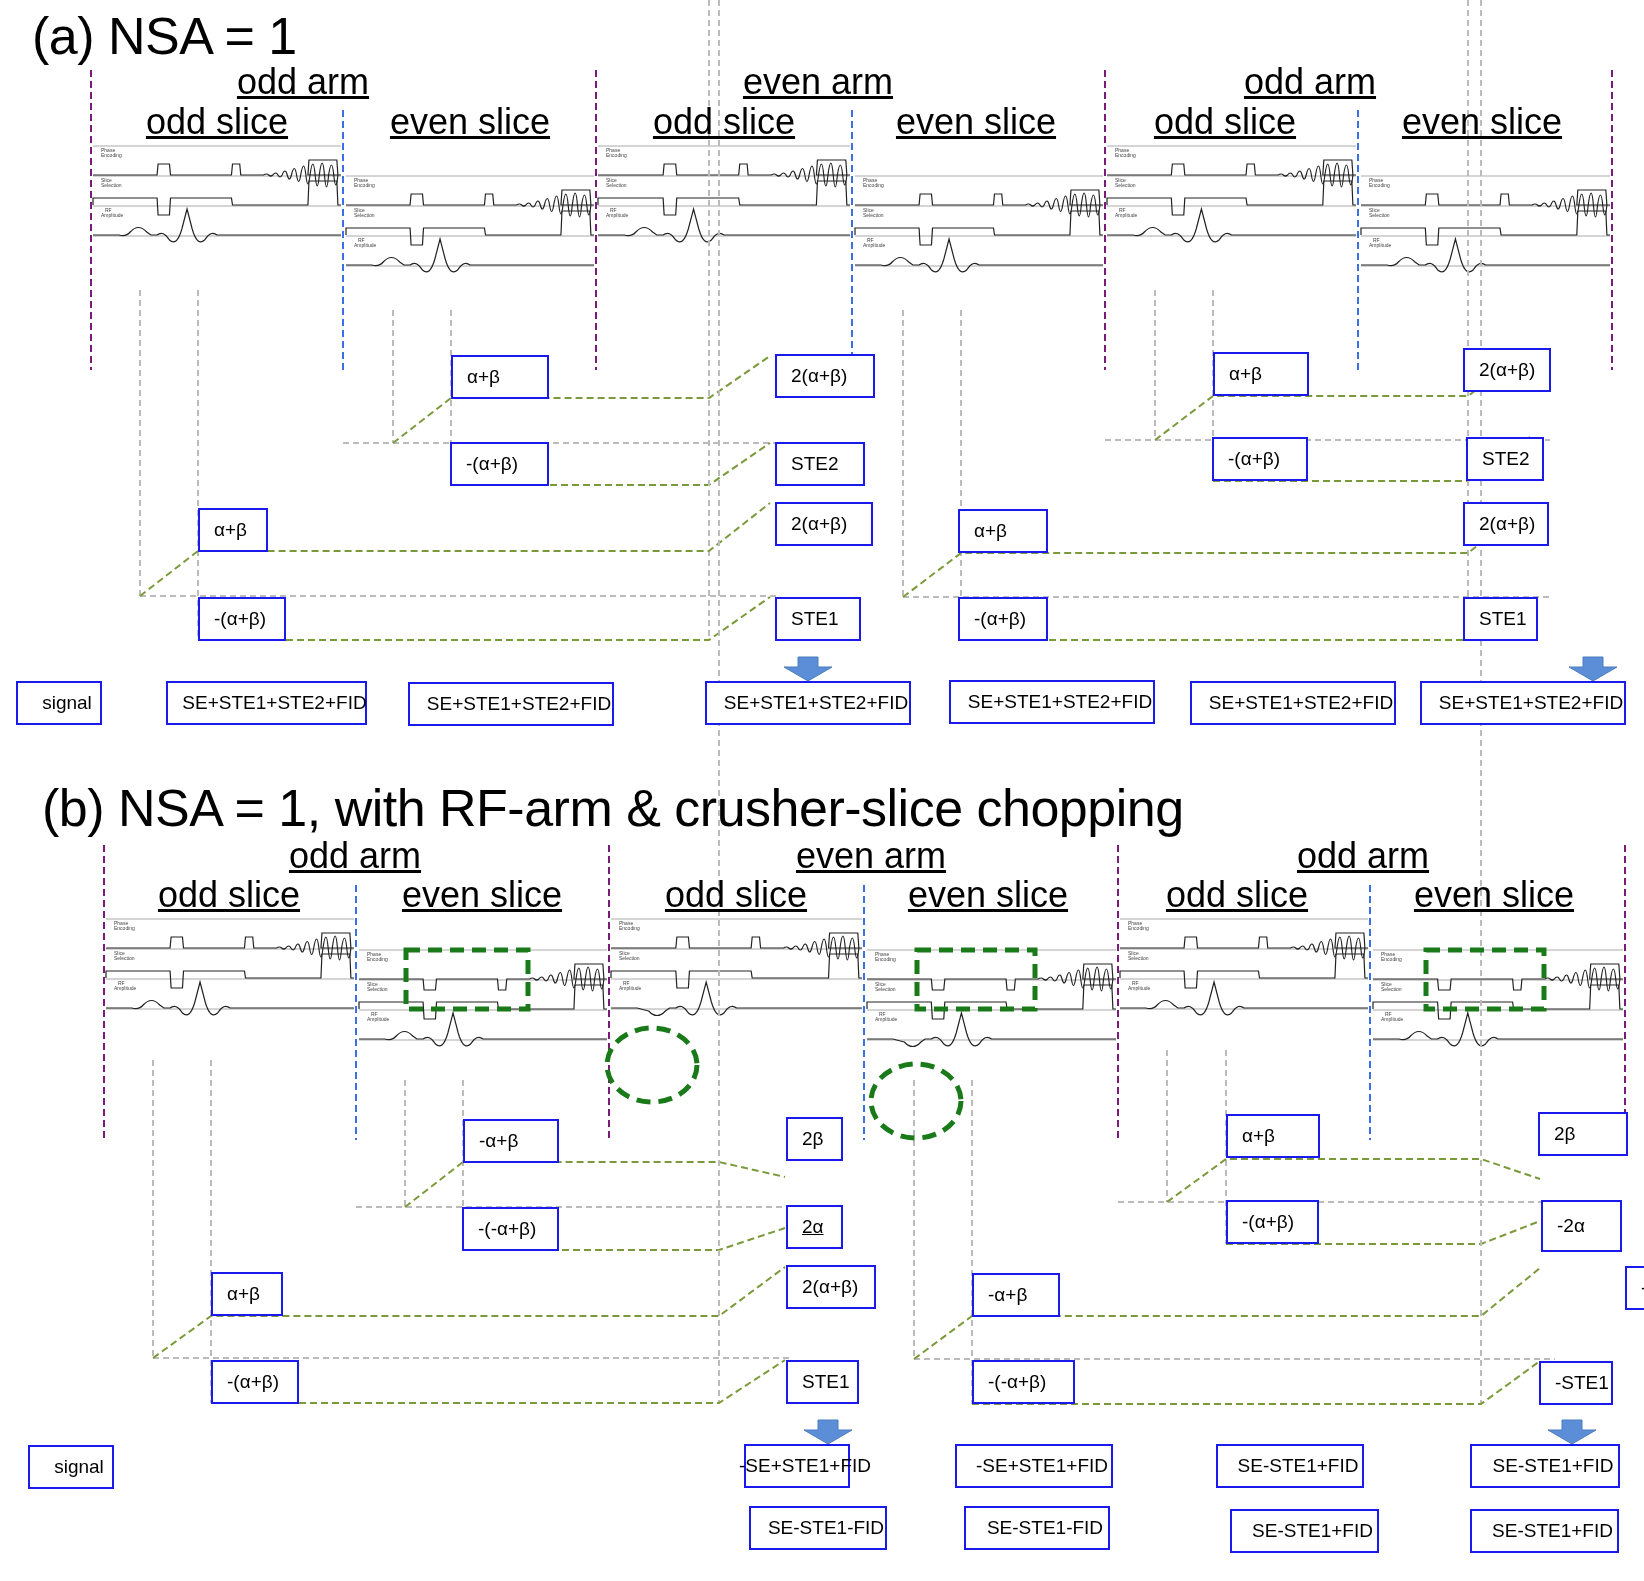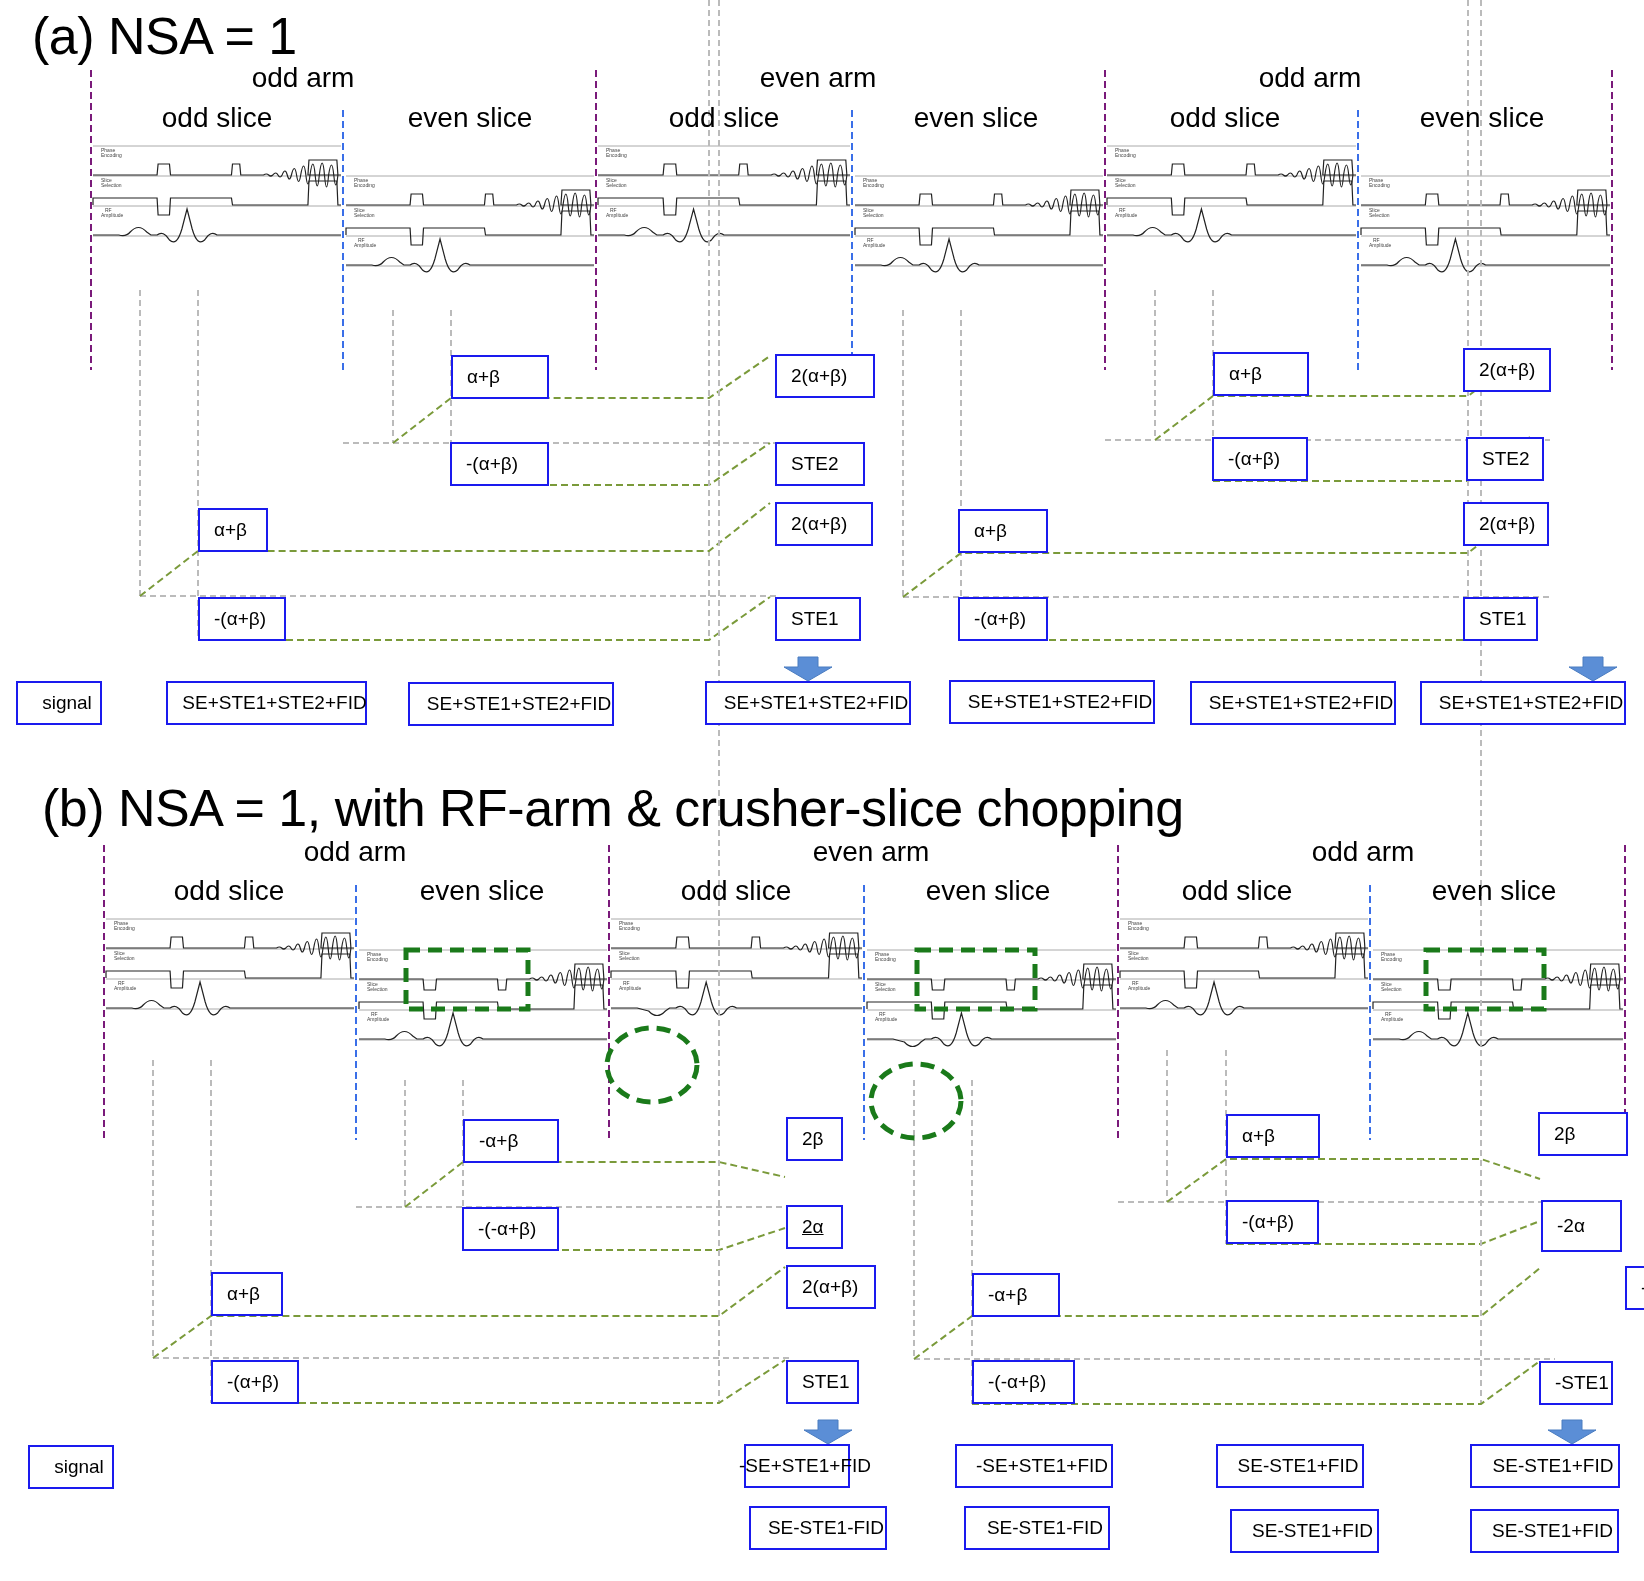--- a/index.html
+++ b/index.html
@@ -1,19 +1,19 @@
 <!DOCTYPE html>
 <html><head>
 <meta charset="utf-8">
 <style>
   html,body{margin:0;padding:0;background:#fff;}
   body{width:1644px;height:1581px;position:relative;overflow:hidden;font-family:"Liberation Sans","DejaVu Sans",sans-serif;color:#000;}
   #stage{position:absolute;left:0;top:0;width:1644px;height:1581px;}
   .title{position:absolute;font-size:52px;line-height:1;white-space:nowrap;letter-spacing:-0.5px;}
-  .hdr{position:absolute;font-size:28px;line-height:1;white-space:nowrap;transform:translateX(-50%);}
+  .hdr{position:absolute;font-size:36px;line-height:1;white-space:nowrap;transform:translateX(-50%);text-decoration:underline;}
   .box{position:absolute;border:2px solid #1a1aee;background:#fff;box-sizing:border-box;font-size:19px;display:flex;align-items:center;padding-left:14px;white-space:nowrap;}
   .box.c{justify-content:center;padding-left:16px;}
   svg{position:absolute;left:0;top:0;}
 </style>
 </head>
 <body>
 
 <div id="stage">
   <svg id="wave-svg" width="1644" height="1581">
       <line x1="93" y1="146" x2="341" y2="146" stroke="#aaaaaa" stroke-width="1" stroke-dasharray="none" fill="none"></line>

